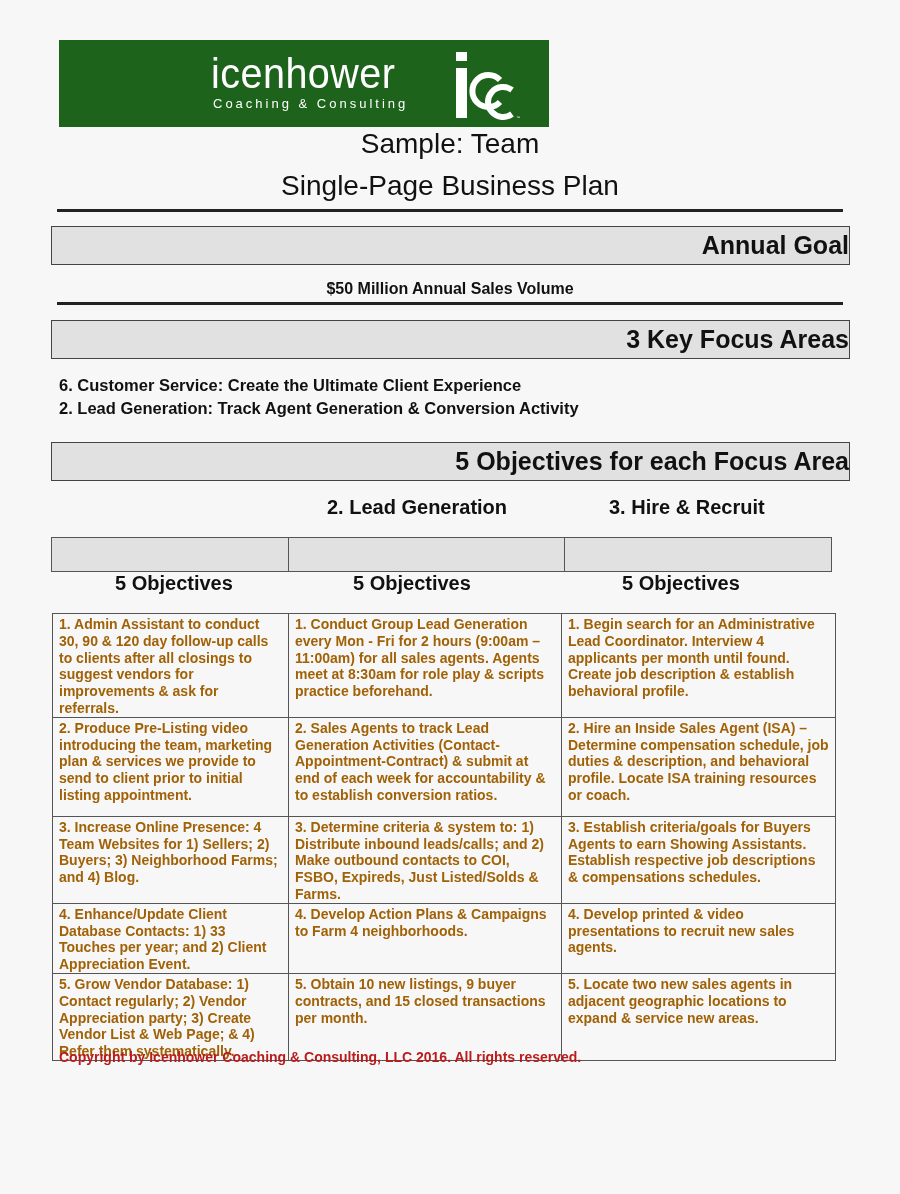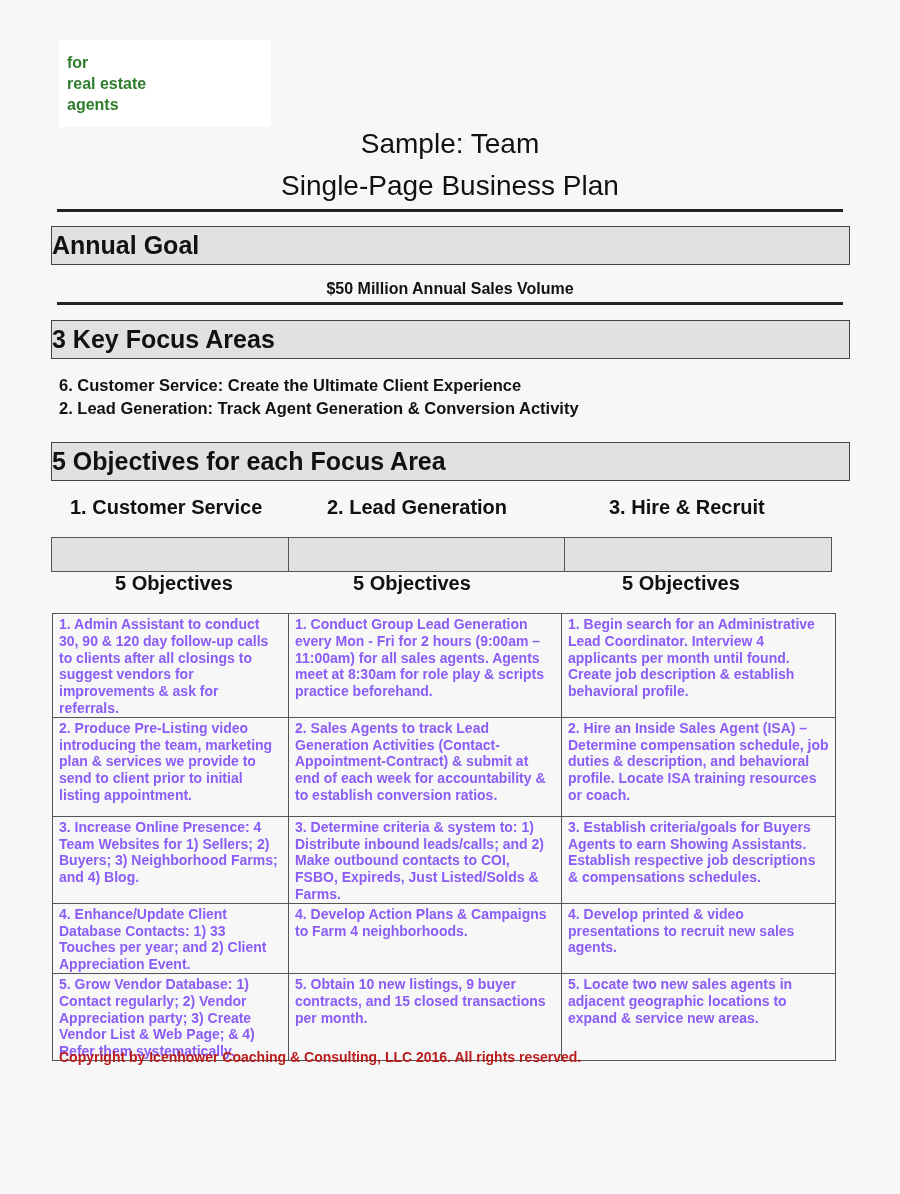--- a/index.html
+++ b/index.html
@@ -13,76 +13,79 @@
     .brand-sub { position: absolute; left: 154px; top: 57px; font-size: 13px; color: #fff; letter-spacing: 3px; line-height: 14px; }
     .logo-mark { position: absolute; left: 395px; top: 10px; width: 70px; height: 70px; }
     .tagline { position: absolute; left: 8px; top: 12px; font-size: 16px; font-weight: bold; color: #2e7d2a; line-height: 21px; }
 
     .title { position: absolute; left: 0; width: 900px; text-align: center; font-size: 28px; color: #111; }
     .t1 { top: 128px; }
     .t2 { top: 170px; }
 
     .rule { position: absolute; left: 57px; width: 786px; height: 3px; background: #222; }
 
-    .section-box { position: absolute; left: 51px; width: 799px; background: #e1e1e1; border: 1px solid #444; text-align: left; font-weight: bold; color: #111; }
+    .section-box { position: absolute; left: 51px; width: 799px; background: #e1e1e1; border: 1px solid #444; text-align: right; font-weight: bold; color: #111; }
     .goal-box { top: 226px; height: 39px; font-size: 25px; line-height: 36px; }
     .focus-box { top: 320px; height: 39px; font-size: 25px; line-height: 36px; }
     .obj-box { top: 442px; height: 39px; font-size: 25px; line-height: 36px; }
 
     .goal-text { position: absolute; left: 0; width: 900px; top: 280px; text-align: center; font-weight: bold; font-size: 16px; }
 
     .focus-list { position: absolute; left: 59px; top: 374px; list-style: none; }
     .focus-list li { font-weight: bold; font-size: 16.5px; line-height: 23px; white-space: nowrap; }
 
     .col-heads { position: absolute; top: 496px; left: 0; width: 900px; height: 24px; }
     .col-head { position: absolute; font-weight: bold; font-size: 20px; white-space: nowrap; }
 
     .grey-row { position: absolute; left: 51px; top: 537px; width: 781px; height: 35px; display: flex; border: 1px solid #555; }
     .grey-cell { background: #e1e1e1; height: 100%; }
     .grey-cell + .grey-cell { border-left: 1px solid #555; }
 
     .obj-heads { position: absolute; top: 572px; left: 0; width: 768px; height: 24px; }
     .obj-head { position: absolute; font-weight: bold; font-size: 20px; white-space: nowrap; }
 
     .obj-table { position: absolute; left: 52px; top: 613px; width: 783px; border-collapse: collapse; table-layout: fixed; }
-    .obj-table td { border: 1px solid #555; vertical-align: top; padding: 2px 6px 0 6px; font-weight: bold; font-size: 14px; line-height: 16.8px; color: #8b5cf6; }
+    .obj-table td { border: 1px solid #555; vertical-align: top; padding: 2px 6px 0 6px; font-weight: bold; font-size: 14px; line-height: 16.8px; color: #a16207; }
 
     .copyright { position: absolute; left: 59px; top: 1049px; font-weight: bold; font-size: 14px; color: #b91c1c; white-space: nowrap; }
   </style>
 </head>
 <body>
 
 <div class="banner">
-  <div class="banner-white">
-    <div class="tagline">
-      <div>for</div>
-      <div>real estate</div>
-      <div>agents</div>
-    </div>
+  <div class="banner-green">
+    <div class="brand-name">icenhower</div>
+    <div class="brand-sub">Coaching &amp; Consulting</div>
+    <svg class="logo-mark" viewBox="0 0 70 70">
+      <rect x="2" y="2" width="11" height="9" fill="#fff"></rect>
+      <rect x="2" y="18" width="11" height="50" fill="#fff"></rect>
+      <path d="M46 30 A16 16 0 1 0 46 52" fill="none" stroke="#fff" stroke-width="6"></path>
+      <path d="M58 40 A15 15 0 1 0 58 64" fill="none" stroke="#fff" stroke-width="6"></path>
+      <text x="62" y="69" font-size="4" fill="#fff" font-family="Liberation Sans, sans-serif">™</text>
+    </svg>
   </div>
 </div>
 
 <div class="title t1">Sample: Team</div>
 <div class="title t2">Single-Page Business Plan</div>
 <div class="rule" style="top:209px"></div>
 
 <div class="section-box goal-box">Annual Goal</div>
 <div class="goal-text">$50 Million Annual Sales Volume</div>
 <div class="rule" style="top:302px"></div>
 
 <div class="section-box focus-box">3 Key Focus Areas</div>
 <ul class="focus-list">
   <li>6.  Customer Service:  Create the Ultimate Client Experience</li>
   <li>2.  Lead Generation: Track Agent Generation &amp; Conversion Activity</li>
 </ul>
 
 <div class="section-box obj-box">5 Objectives for each Focus Area</div>
 
 <div class="col-heads">
-  <div class="col-head" style="left:70px">1. Customer Service</div>
   <div class="col-head" style="left:327px">2. Lead Generation</div>
   <div class="col-head" style="left:609px">3. Hire &amp; Recruit</div>
 </div>
 
 <div class="grey-row">
   <div class="grey-cell" style="width:236px"></div>
   <div class="grey-cell" style="width:276px"></div>
   <div class="grey-cell" style="flex:1"></div>
 </div>
 

